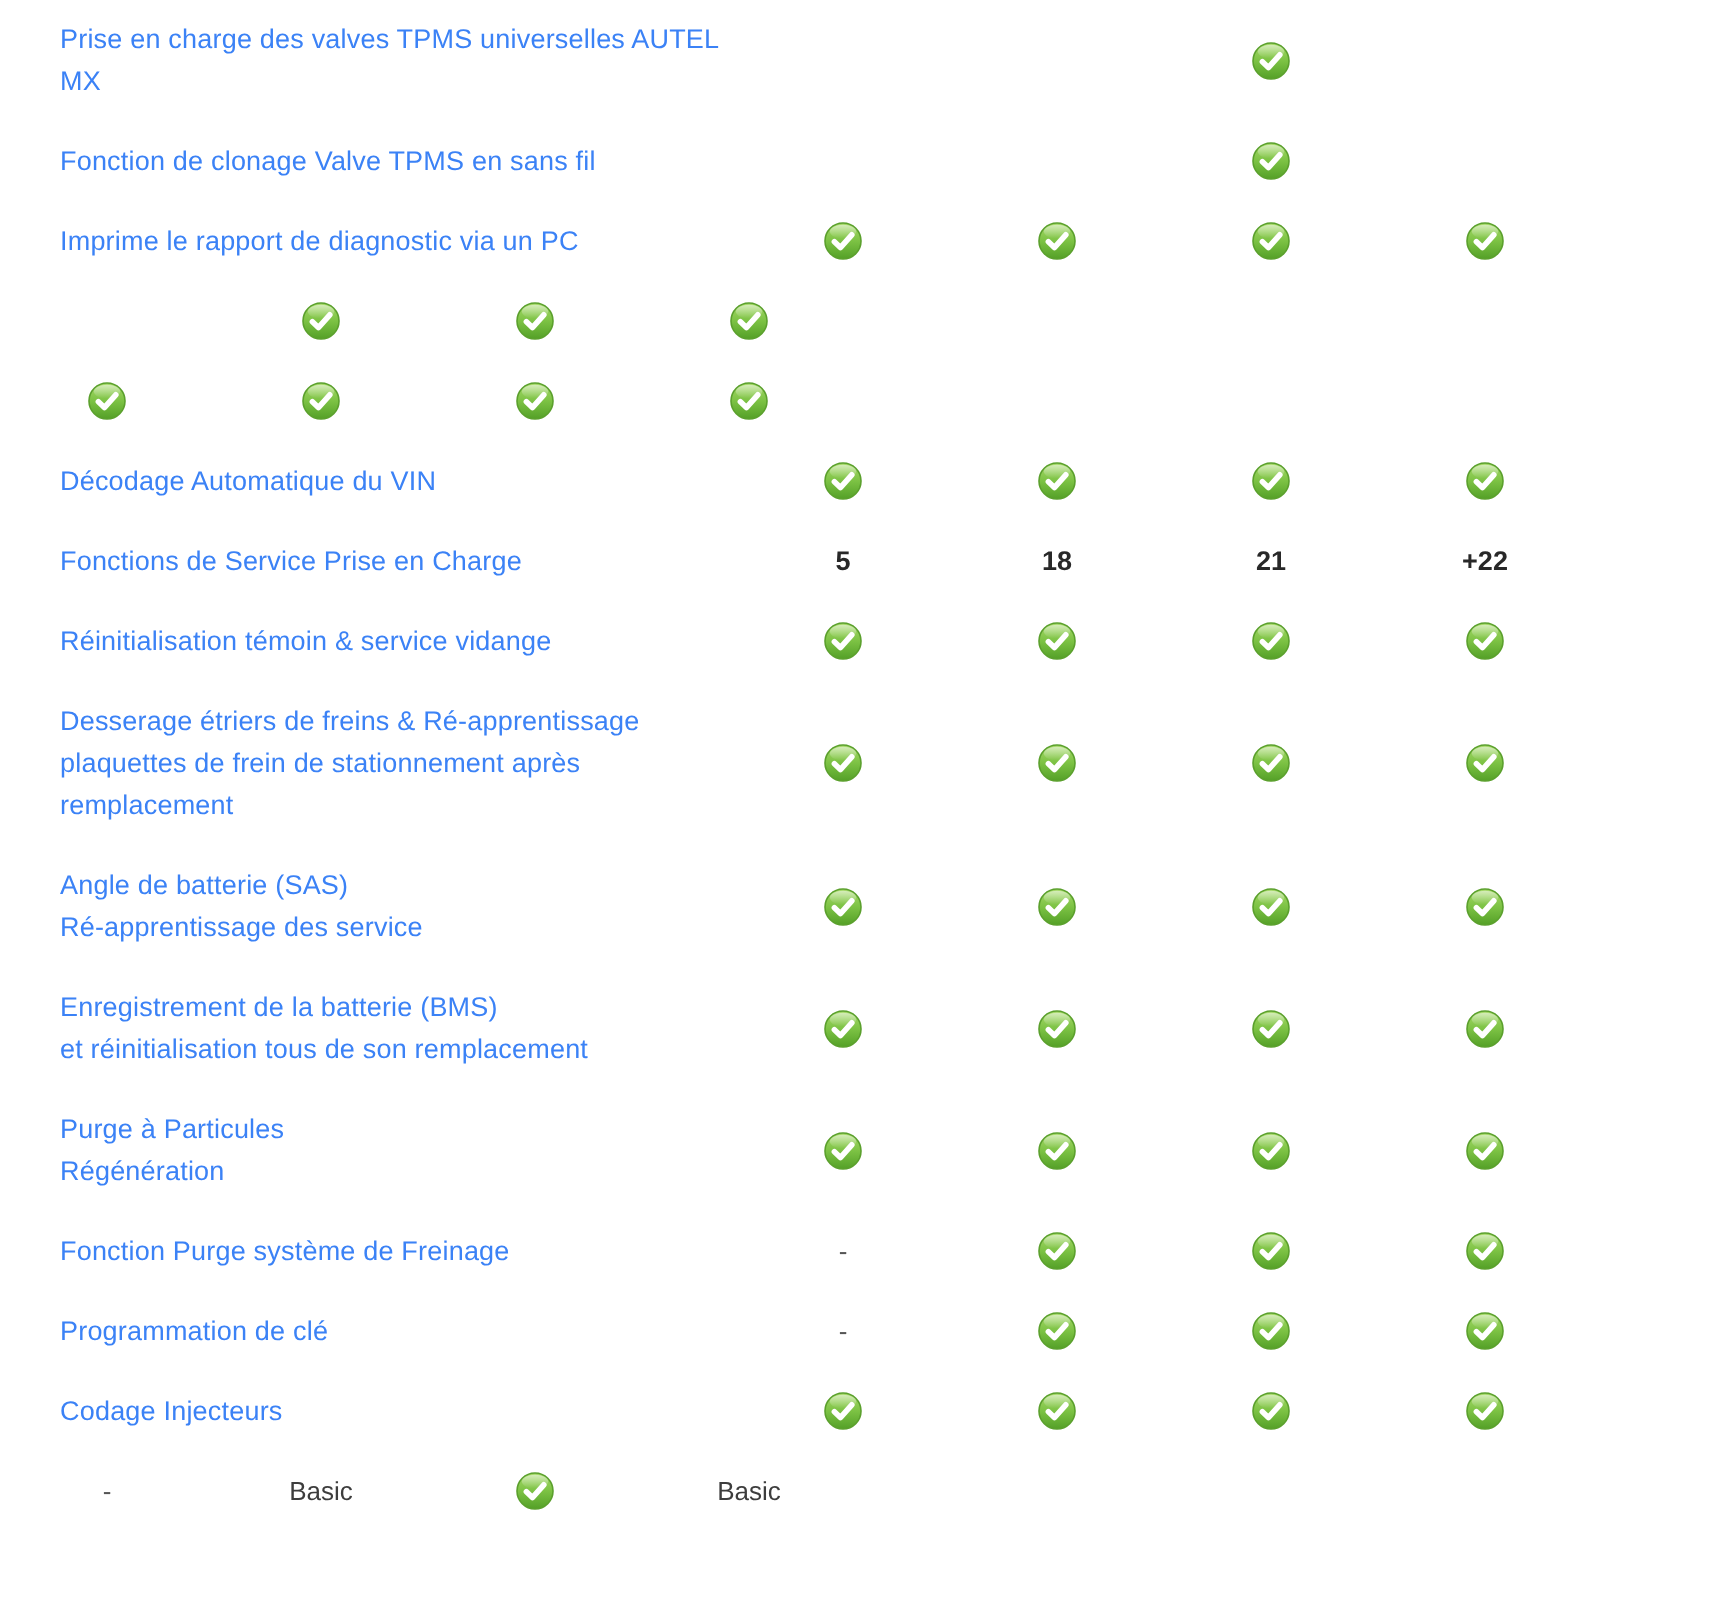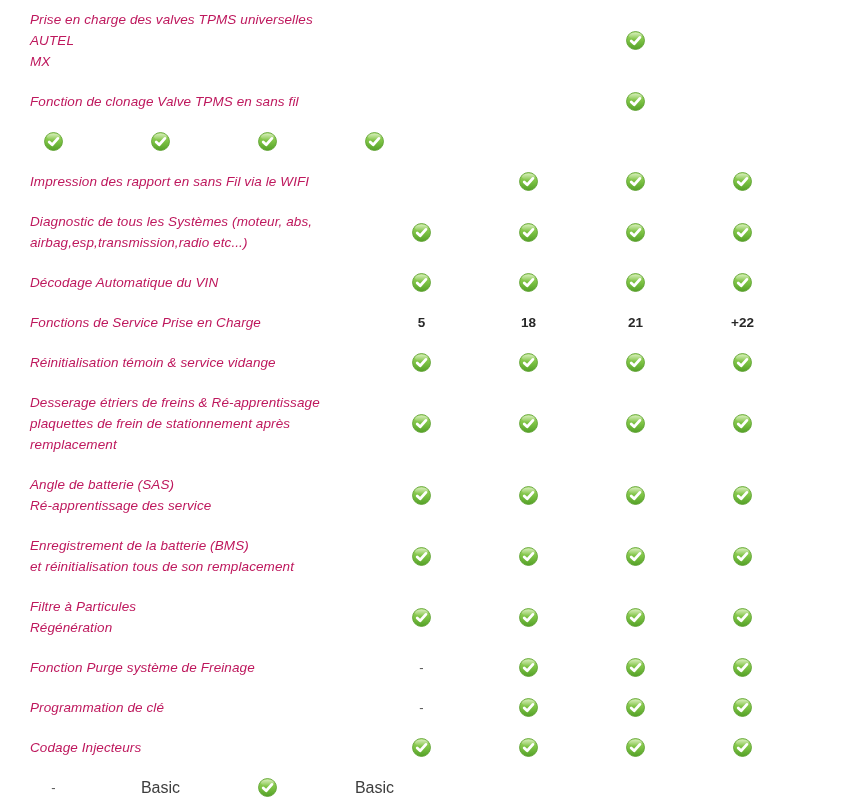--- a/index.html
+++ b/index.html
@@ -21,40 +21,39 @@
     align-items: center;
     padding: 9px 0 10px 0;
   }
   .label-cell {
     box-sizing: border-box;
     width: 368px;
     padding-left: 30px;
     padding-right: 8px;
     font-size: 13.5px;
     line-height: 21px;
-    color: #be185d;
+    color: #3b82f6;
     letter-spacing: 0.1px;
-    font-style: italic;
   }
   .value-cell {
     box-sizing: border-box;
     width: 107px;
     display: flex;
     align-items: center;
     justify-content: center;
     text-align: center;
     min-height: 21px;
   }
   .value-cell .num {
     font-size: 13.5px;
     font-weight: 700;
     color: #282828;
   }
   .value-cell .txt {
-    font-size: 16px;
+    font-size: 13px;
     color: #3d3d3d;
   }
   .value-cell .dash {
     font-size: 13px;
     color: #555555;
   }
   .check-icon svg {
     display: block;
   }
   .hidden-defs {
@@ -106,90 +105,89 @@
     <svg width="19" height="19" viewBox="0 0 19 19">
       <circle cx="9.5" cy="9.5" r="9" fill="url(#checkGrad)" stroke="#5ba02d" stroke-width="0.8"></circle>
       <ellipse cx="9.5" cy="4.8" rx="6.6" ry="3.4" fill="url(#glossGrad)"></ellipse>
       <path d="M5.2 9.9 L8.2 12.8 L13.9 6.4" fill="none" stroke="#ffffff" stroke-width="2.8" stroke-linecap="round" stroke-linejoin="round"></path>
     </svg>
   </span>
       </div>
     <div class="value-cell"></div>
   </div>
     <div class="row">
-    <div class="value-cell">
-        <span class="check-icon">
-    <svg width="19" height="19" viewBox="0 0 19 19">
-      <circle cx="9.5" cy="9.5" r="9" fill="url(#checkGrad)" stroke="#5ba02d" stroke-width="0.8"></circle>
-      <ellipse cx="9.5" cy="4.8" rx="6.6" ry="3.4" fill="url(#glossGrad)"></ellipse>
-      <path d="M5.2 9.9 L8.2 12.8 L13.9 6.4" fill="none" stroke="#ffffff" stroke-width="2.8" stroke-linecap="round" stroke-linejoin="round"></path>
-    </svg>
-  </span>
-      </div>
-    <div class="value-cell">
-        <span class="check-icon">
-    <svg width="19" height="19" viewBox="0 0 19 19">
-      <circle cx="9.5" cy="9.5" r="9" fill="url(#checkGrad)" stroke="#5ba02d" stroke-width="0.8"></circle>
-      <ellipse cx="9.5" cy="4.8" rx="6.6" ry="3.4" fill="url(#glossGrad)"></ellipse>
-      <path d="M5.2 9.9 L8.2 12.8 L13.9 6.4" fill="none" stroke="#ffffff" stroke-width="2.8" stroke-linecap="round" stroke-linejoin="round"></path>
-    </svg>
-  </span>
-      </div>
-    <div class="value-cell">
-        <span class="check-icon">
-    <svg width="19" height="19" viewBox="0 0 19 19">
-      <circle cx="9.5" cy="9.5" r="9" fill="url(#checkGrad)" stroke="#5ba02d" stroke-width="0.8"></circle>
-      <ellipse cx="9.5" cy="4.8" rx="6.6" ry="3.4" fill="url(#glossGrad)"></ellipse>
-      <path d="M5.2 9.9 L8.2 12.8 L13.9 6.4" fill="none" stroke="#ffffff" stroke-width="2.8" stroke-linecap="round" stroke-linejoin="round"></path>
-    </svg>
-  </span>
-      </div>
-    <div class="value-cell">
-        <span class="check-icon">
-    <svg width="19" height="19" viewBox="0 0 19 19">
-      <circle cx="9.5" cy="9.5" r="9" fill="url(#checkGrad)" stroke="#5ba02d" stroke-width="0.8"></circle>
-      <ellipse cx="9.5" cy="4.8" rx="6.6" ry="3.4" fill="url(#glossGrad)"></ellipse>
-      <path d="M5.2 9.9 L8.2 12.8 L13.9 6.4" fill="none" stroke="#ffffff" stroke-width="2.8" stroke-linecap="round" stroke-linejoin="round"></path>
-    </svg>
-  </span>
-      </div>
-  </div>
-    <div class="row">
-    <div class="label-cell"><span>Impression des rapport en sans Fil via le WIFI</span></div>
-    <div class="value-cell"></div>
-    <div class="value-cell">
-        <span class="check-icon">
-    <svg width="19" height="19" viewBox="0 0 19 19">
-      <circle cx="9.5" cy="9.5" r="9" fill="url(#checkGrad)" stroke="#5ba02d" stroke-width="0.8"></circle>
-      <ellipse cx="9.5" cy="4.8" rx="6.6" ry="3.4" fill="url(#glossGrad)"></ellipse>
-      <path d="M5.2 9.9 L8.2 12.8 L13.9 6.4" fill="none" stroke="#ffffff" stroke-width="2.8" stroke-linecap="round" stroke-linejoin="round"></path>
-    </svg>
-  </span>
-      </div>
-    <div class="value-cell">
-        <span class="check-icon">
-    <svg width="19" height="19" viewBox="0 0 19 19">
-      <circle cx="9.5" cy="9.5" r="9" fill="url(#checkGrad)" stroke="#5ba02d" stroke-width="0.8"></circle>
-      <ellipse cx="9.5" cy="4.8" rx="6.6" ry="3.4" fill="url(#glossGrad)"></ellipse>
-      <path d="M5.2 9.9 L8.2 12.8 L13.9 6.4" fill="none" stroke="#ffffff" stroke-width="2.8" stroke-linecap="round" stroke-linejoin="round"></path>
-    </svg>
-  </span>
-      </div>
-    <div class="value-cell">
-        <span class="check-icon">
-    <svg width="19" height="19" viewBox="0 0 19 19">
-      <circle cx="9.5" cy="9.5" r="9" fill="url(#checkGrad)" stroke="#5ba02d" stroke-width="0.8"></circle>
-      <ellipse cx="9.5" cy="4.8" rx="6.6" ry="3.4" fill="url(#glossGrad)"></ellipse>
-      <path d="M5.2 9.9 L8.2 12.8 L13.9 6.4" fill="none" stroke="#ffffff" stroke-width="2.8" stroke-linecap="round" stroke-linejoin="round"></path>
-    </svg>
-  </span>
-      </div>
-  </div>
-    <div class="row">
-    <div class="label-cell"><span>Diagnostic de tous les Systèmes (moteur, abs,</span><br><span>airbag,esp,transmission,radio etc...)</span></div>
+    <div class="label-cell"><span>Imprime le rapport de diagnostic via un PC</span></div>
+    <div class="value-cell">
+        <span class="check-icon">
+    <svg width="19" height="19" viewBox="0 0 19 19">
+      <circle cx="9.5" cy="9.5" r="9" fill="url(#checkGrad)" stroke="#5ba02d" stroke-width="0.8"></circle>
+      <ellipse cx="9.5" cy="4.8" rx="6.6" ry="3.4" fill="url(#glossGrad)"></ellipse>
+      <path d="M5.2 9.9 L8.2 12.8 L13.9 6.4" fill="none" stroke="#ffffff" stroke-width="2.8" stroke-linecap="round" stroke-linejoin="round"></path>
+    </svg>
+  </span>
+      </div>
+    <div class="value-cell">
+        <span class="check-icon">
+    <svg width="19" height="19" viewBox="0 0 19 19">
+      <circle cx="9.5" cy="9.5" r="9" fill="url(#checkGrad)" stroke="#5ba02d" stroke-width="0.8"></circle>
+      <ellipse cx="9.5" cy="4.8" rx="6.6" ry="3.4" fill="url(#glossGrad)"></ellipse>
+      <path d="M5.2 9.9 L8.2 12.8 L13.9 6.4" fill="none" stroke="#ffffff" stroke-width="2.8" stroke-linecap="round" stroke-linejoin="round"></path>
+    </svg>
+  </span>
+      </div>
+    <div class="value-cell">
+        <span class="check-icon">
+    <svg width="19" height="19" viewBox="0 0 19 19">
+      <circle cx="9.5" cy="9.5" r="9" fill="url(#checkGrad)" stroke="#5ba02d" stroke-width="0.8"></circle>
+      <ellipse cx="9.5" cy="4.8" rx="6.6" ry="3.4" fill="url(#glossGrad)"></ellipse>
+      <path d="M5.2 9.9 L8.2 12.8 L13.9 6.4" fill="none" stroke="#ffffff" stroke-width="2.8" stroke-linecap="round" stroke-linejoin="round"></path>
+    </svg>
+  </span>
+      </div>
+    <div class="value-cell">
+        <span class="check-icon">
+    <svg width="19" height="19" viewBox="0 0 19 19">
+      <circle cx="9.5" cy="9.5" r="9" fill="url(#checkGrad)" stroke="#5ba02d" stroke-width="0.8"></circle>
+      <ellipse cx="9.5" cy="4.8" rx="6.6" ry="3.4" fill="url(#glossGrad)"></ellipse>
+      <path d="M5.2 9.9 L8.2 12.8 L13.9 6.4" fill="none" stroke="#ffffff" stroke-width="2.8" stroke-linecap="round" stroke-linejoin="round"></path>
+    </svg>
+  </span>
+      </div>
+  </div>
+    <div class="row">
+    <div class="value-cell"></div>
+    <div class="value-cell">
+        <span class="check-icon">
+    <svg width="19" height="19" viewBox="0 0 19 19">
+      <circle cx="9.5" cy="9.5" r="9" fill="url(#checkGrad)" stroke="#5ba02d" stroke-width="0.8"></circle>
+      <ellipse cx="9.5" cy="4.8" rx="6.6" ry="3.4" fill="url(#glossGrad)"></ellipse>
+      <path d="M5.2 9.9 L8.2 12.8 L13.9 6.4" fill="none" stroke="#ffffff" stroke-width="2.8" stroke-linecap="round" stroke-linejoin="round"></path>
+    </svg>
+  </span>
+      </div>
+    <div class="value-cell">
+        <span class="check-icon">
+    <svg width="19" height="19" viewBox="0 0 19 19">
+      <circle cx="9.5" cy="9.5" r="9" fill="url(#checkGrad)" stroke="#5ba02d" stroke-width="0.8"></circle>
+      <ellipse cx="9.5" cy="4.8" rx="6.6" ry="3.4" fill="url(#glossGrad)"></ellipse>
+      <path d="M5.2 9.9 L8.2 12.8 L13.9 6.4" fill="none" stroke="#ffffff" stroke-width="2.8" stroke-linecap="round" stroke-linejoin="round"></path>
+    </svg>
+  </span>
+      </div>
+    <div class="value-cell">
+        <span class="check-icon">
+    <svg width="19" height="19" viewBox="0 0 19 19">
+      <circle cx="9.5" cy="9.5" r="9" fill="url(#checkGrad)" stroke="#5ba02d" stroke-width="0.8"></circle>
+      <ellipse cx="9.5" cy="4.8" rx="6.6" ry="3.4" fill="url(#glossGrad)"></ellipse>
+      <path d="M5.2 9.9 L8.2 12.8 L13.9 6.4" fill="none" stroke="#ffffff" stroke-width="2.8" stroke-linecap="round" stroke-linejoin="round"></path>
+    </svg>
+  </span>
+      </div>
+  </div>
+    <div class="row">
     <div class="value-cell">
         <span class="check-icon">
     <svg width="19" height="19" viewBox="0 0 19 19">
       <circle cx="9.5" cy="9.5" r="9" fill="url(#checkGrad)" stroke="#5ba02d" stroke-width="0.8"></circle>
       <ellipse cx="9.5" cy="4.8" rx="6.6" ry="3.4" fill="url(#glossGrad)"></ellipse>
       <path d="M5.2 9.9 L8.2 12.8 L13.9 6.4" fill="none" stroke="#ffffff" stroke-width="2.8" stroke-linecap="round" stroke-linejoin="round"></path>
     </svg>
   </span>
       </div>
     <div class="value-cell">
@@ -424,21 +422,21 @@
         <span class="check-icon">
     <svg width="19" height="19" viewBox="0 0 19 19">
       <circle cx="9.5" cy="9.5" r="9" fill="url(#checkGrad)" stroke="#5ba02d" stroke-width="0.8"></circle>
       <ellipse cx="9.5" cy="4.8" rx="6.6" ry="3.4" fill="url(#glossGrad)"></ellipse>
       <path d="M5.2 9.9 L8.2 12.8 L13.9 6.4" fill="none" stroke="#ffffff" stroke-width="2.8" stroke-linecap="round" stroke-linejoin="round"></path>
     </svg>
   </span>
       </div>
   </div>
     <div class="row">
-    <div class="label-cell"><span>Filtre à Particules</span><br><span>Régénération</span></div>
+    <div class="label-cell"><span>Purge à Particules</span><br><span>Régénération</span></div>
     <div class="value-cell">
         <span class="check-icon">
     <svg width="19" height="19" viewBox="0 0 19 19">
       <circle cx="9.5" cy="9.5" r="9" fill="url(#checkGrad)" stroke="#5ba02d" stroke-width="0.8"></circle>
       <ellipse cx="9.5" cy="4.8" rx="6.6" ry="3.4" fill="url(#glossGrad)"></ellipse>
       <path d="M5.2 9.9 L8.2 12.8 L13.9 6.4" fill="none" stroke="#ffffff" stroke-width="2.8" stroke-linecap="round" stroke-linejoin="round"></path>
     </svg>
   </span>
       </div>
     <div class="value-cell">

